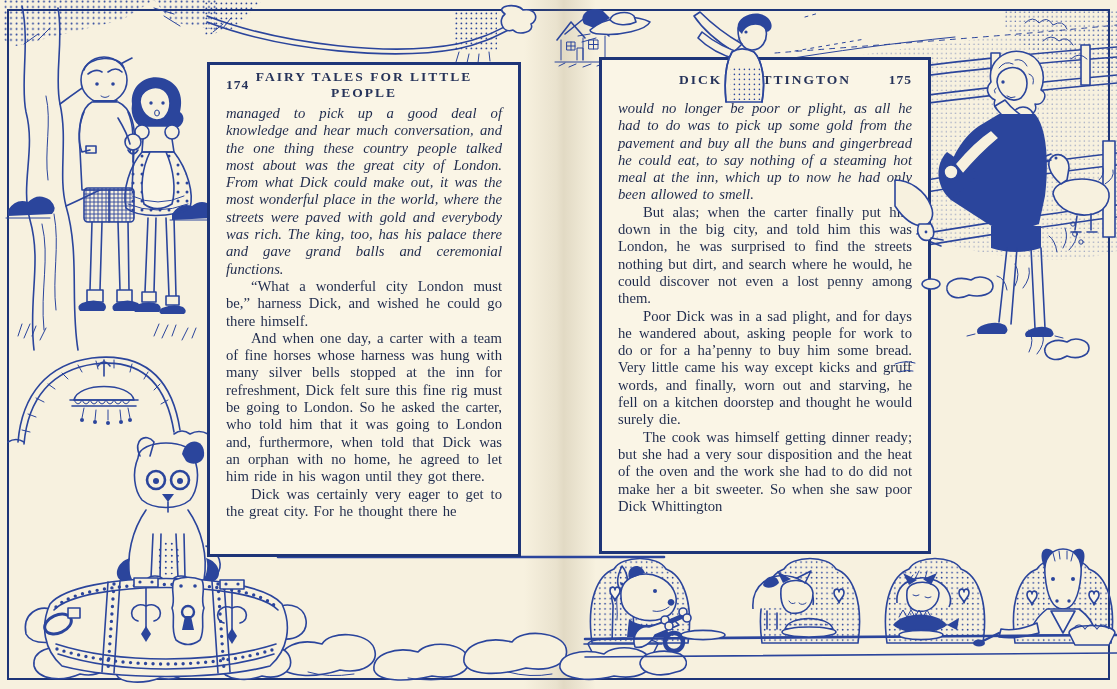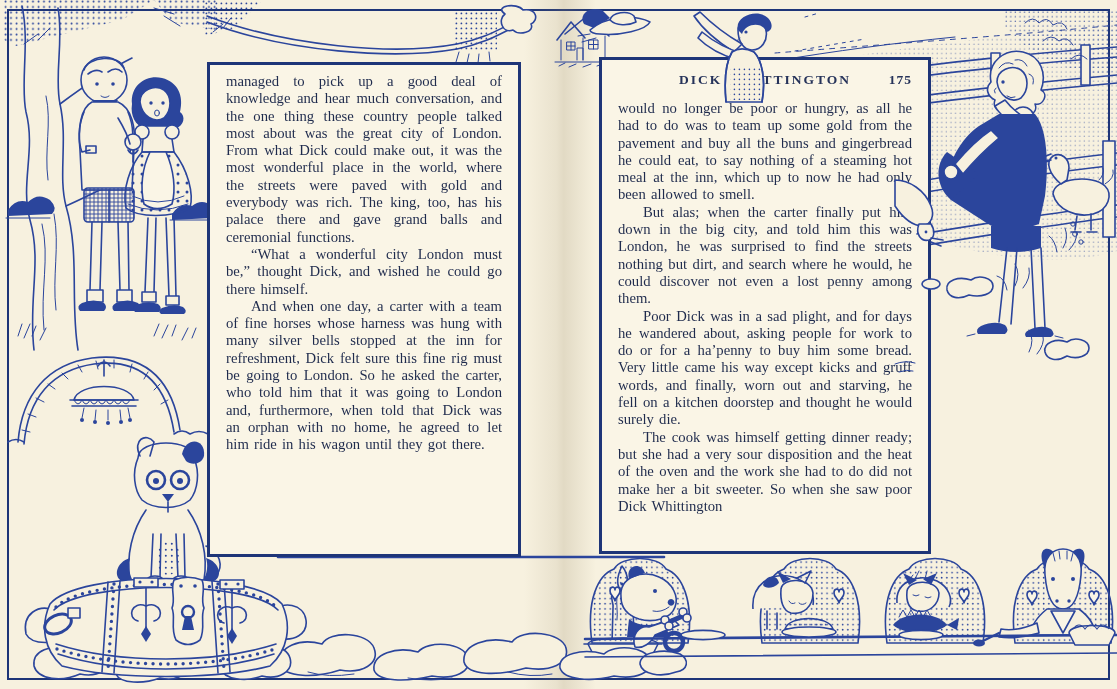--- a/index.html
+++ b/index.html
@@ -34,56 +34,61 @@
     font-weight:bold;font-size:13.5px;letter-spacing:2px;color:#26335a;
     display:flex;align-items:center;
   }
   .running-head .num-left{position:absolute;left:0;letter-spacing:1px;}
   .running-head .num-right{position:absolute;right:0;letter-spacing:1px;text-align:right;}
   .running-head .title-c{width:100%;text-align:center;}
   .bodytext p{
     margin:0;text-align:justify;color:var(--text);
     font-size:14.7px;line-height:17.3px;word-spacing:1.5px;text-indent:1.7em;
   }
-  .bodytext p.cont{text-indent:0;}
+  .bodytext p.cont{text-indent:0;font-style:italic;}
   svg{position:absolute;overflow:visible;}
   .ln{fill:none;stroke:var(--ink);stroke-width:1.6;stroke-linecap:round;stroke-linejoin:round;}
   .lnt{fill:none;stroke:var(--ink);stroke-width:1;stroke-linecap:round;stroke-linejoin:round;}
   .lnb{fill:none;stroke:var(--ink);stroke-width:2.6;stroke-linecap:round;stroke-linejoin:round;}
   .ink{fill:var(--ink);stroke:none;}
   .pf{fill:var(--paper);stroke:var(--ink);stroke-width:1.6;stroke-linejoin:round;}
   .pfb{fill:var(--panel);stroke:var(--ink);stroke-width:1.6;stroke-linejoin:round;}
   .dots-row{fill:none;stroke:var(--ink);stroke-width:3.4;stroke-linecap:round;stroke-dasharray:0 7.5;}
 </style>
 </head>
 <body>
 
 <div id="spread">
 
   <div class="page-frame"></div>
   <div class="gutter"></div>
 
   <div class="panel" id="left-panel">
     <div class="panel-inner">
+      <div class="running-head">
+        <span class="num-left">174</span>
+        <span class="title-c">FAIRY TALES FOR LITTLE PEOPLE</span>
+      </div>
       <div class="bodytext">
         <p class="cont">managed to pick up a good deal of knowledge and hear much conversation, and the one thing these country people talked most about was the great city of London. From what Dick could make out, it was the most wonderful place in the world, where the streets were paved with gold and everybody was rich. The king, too, has his palace there and gave grand balls and ceremonial functions.</p>
-        <p>“What a wonderful city London must be,” thought Dick, and wished he could go there himself.</p>
+        <p>“What a wonderful city London must be,” harness Dick, and wished he could go there himself.</p>
         <p>And when one day, a carter with a team of fine horses whose harness was hung with many silver bells stopped at the inn for refreshment, Dick felt sure this fine rig must be going to London. So he asked the carter, who told him that it was going to London and, furthermore, when told that Dick was an orphan with no home, he agreed to let him ride in his wagon until they got there.</p>
+        <p>Dick was certainly very eager to get to the great city. For he thought there he</p>
       </div>
     </div>
   </div>
 
   <div class="panel" id="right-panel">
     <div class="panel-inner">
       <div class="running-head">
         <span class="title-c">DICK WHITTINGTON</span>
         <span class="num-right">175</span>
       </div>
       <div class="bodytext">
-        <p class="cont">would no longer be poor or hungry, as all he had to do was to team up some gold from the pavement and buy all the buns and gingerbread he could eat, to say nothing of a steaming hot meal at the inn, which up to now he had only been allowed to smell.</p>
+        <p class="cont">would no longer be poor or plight, as all he had to do was to pick up some gold from the pavement and buy all the buns and gingerbread he could eat, to say nothing of a steaming hot meal at the inn, which up to now he had only been allowed to smell.</p>
         <p>But alas; when the carter finally put him down in the big city, and told him this was London, he was surprised to find the streets nothing but dirt, and search where he would, he could discover not even a lost penny among them.</p>
         <p>Poor Dick was in a sad plight, and for days he wandered about, asking people for work to do or for a ha’penny to buy him some bread. Very little came his way except kicks and gruff words, and finally, worn out and starving, he fell on a kitchen doorstep and thought he would surely die.</p>
         <p>The cook was himself getting dinner ready; but she had a very sour disposition and the heat of the oven and the work she had to do did not make her a bit sweeter. So when she saw poor Dick Whittington</p>
       </div>
     </div>
   </div>
 
   <svg style="left:205px;top:2px;z-index:2" width="335" height="64" viewBox="0 0 335 64">
     <defs>
         <pattern id="d0" width="5" height="5" patternUnits="userSpaceOnUse">

